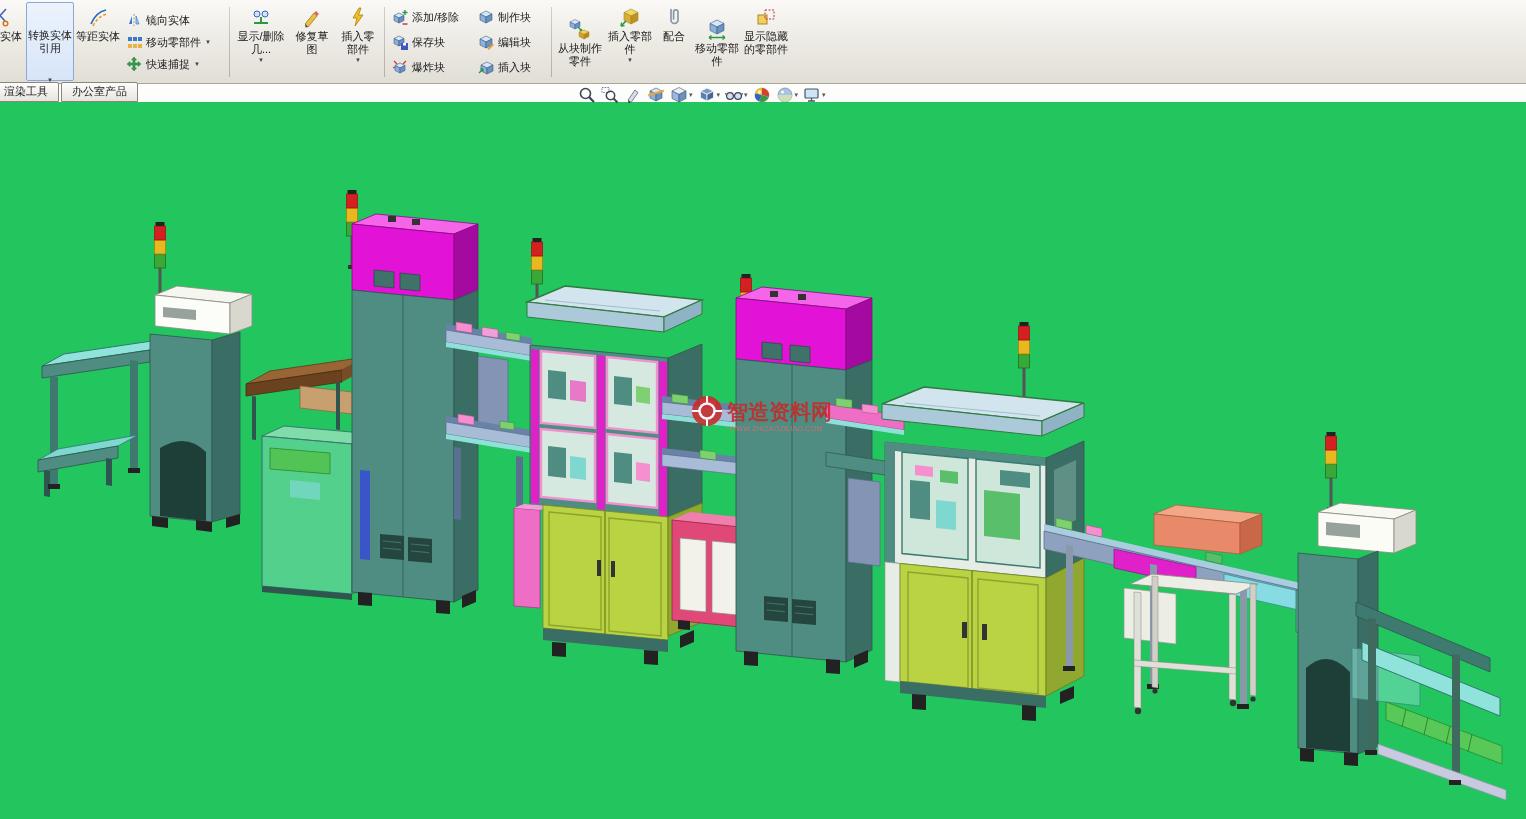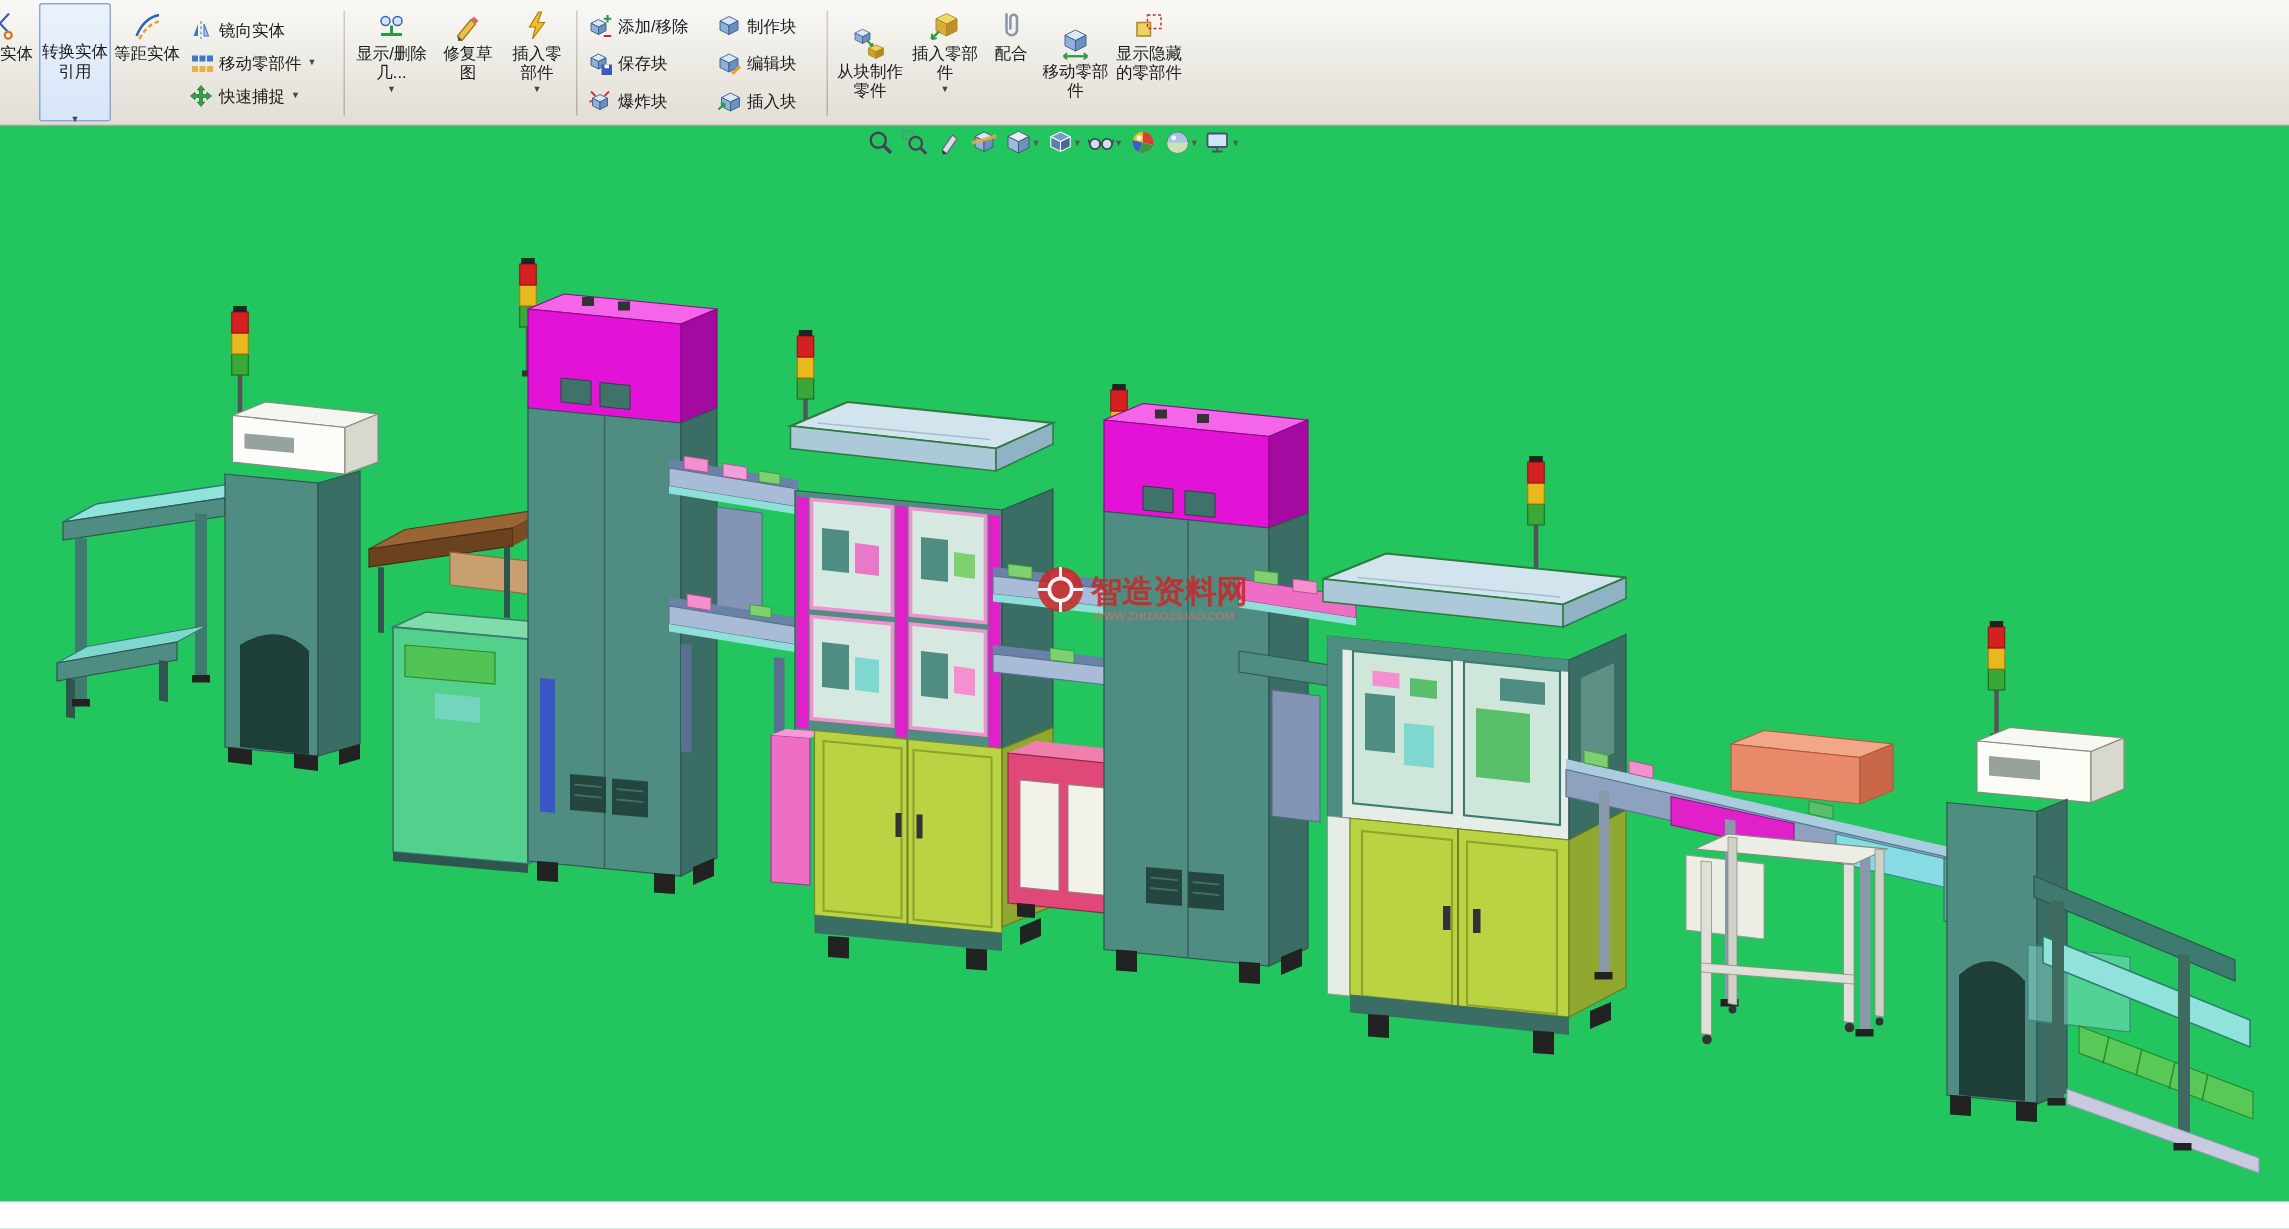--- a/index.html
+++ b/index.html
@@ -262,20 +262,26 @@
     <div class="btn-lg" style="width:50px;">
       <svg class="i22" viewBox="0 0 22 22">
           <rect x="3" y="9" width="9" height="9" fill="#f0d060" stroke="#a88820"></rect>
           <rect x="10" y="4" width="9" height="9" fill="none" stroke="#c03030" stroke-dasharray="2 1.5"></rect>
         </svg>
       <span class="lbl">显示隐藏的零部件</span>
     </div>
 
   </div>
 
+  <div class="tabsrow">
+    <div class="tabclip">
+      <div class="tab"><span>渲染工具</span></div>
+    </div>
+    <div class="tab"><span>办公室产品</span></div>
+  </div>
 
   <div class="headsup">
     <span class="hbtn">
         <svg viewBox="0 0 18 18" width="18" height="18">
           <circle cx="7.5" cy="7.5" r="5" fill="none" stroke="#445" stroke-width="1.6"></circle>
           <path d="M11 11 L16 16" stroke="#445" stroke-width="2.2"></path>
         </svg>
       </span>
     <span class="hbtn">
         <svg viewBox="0 0 18 18" width="18" height="18">

